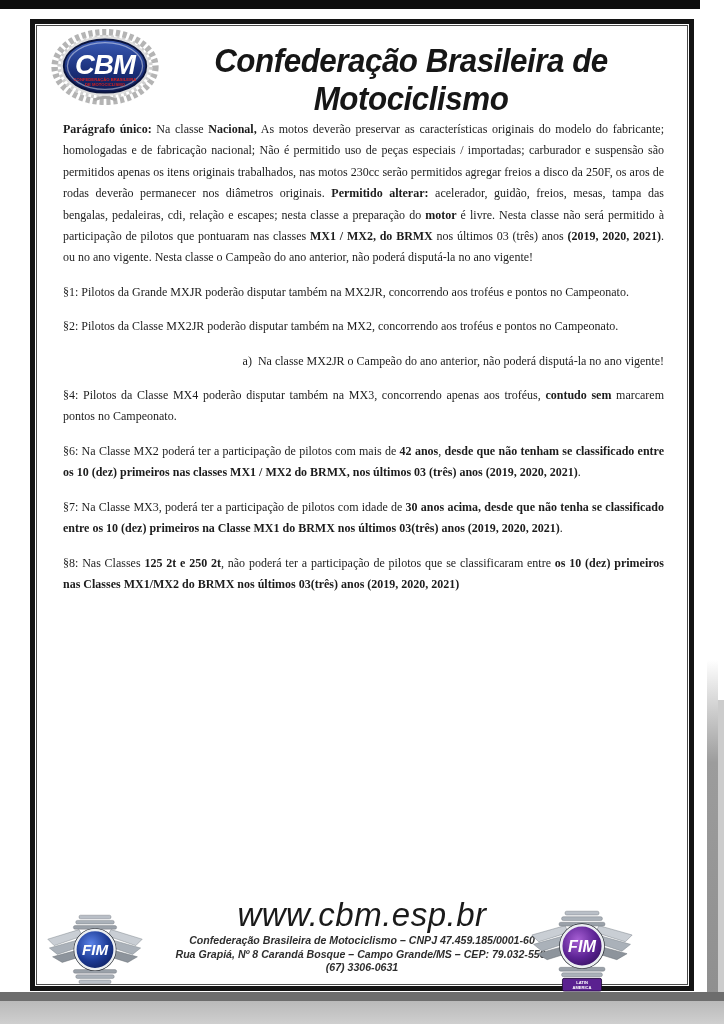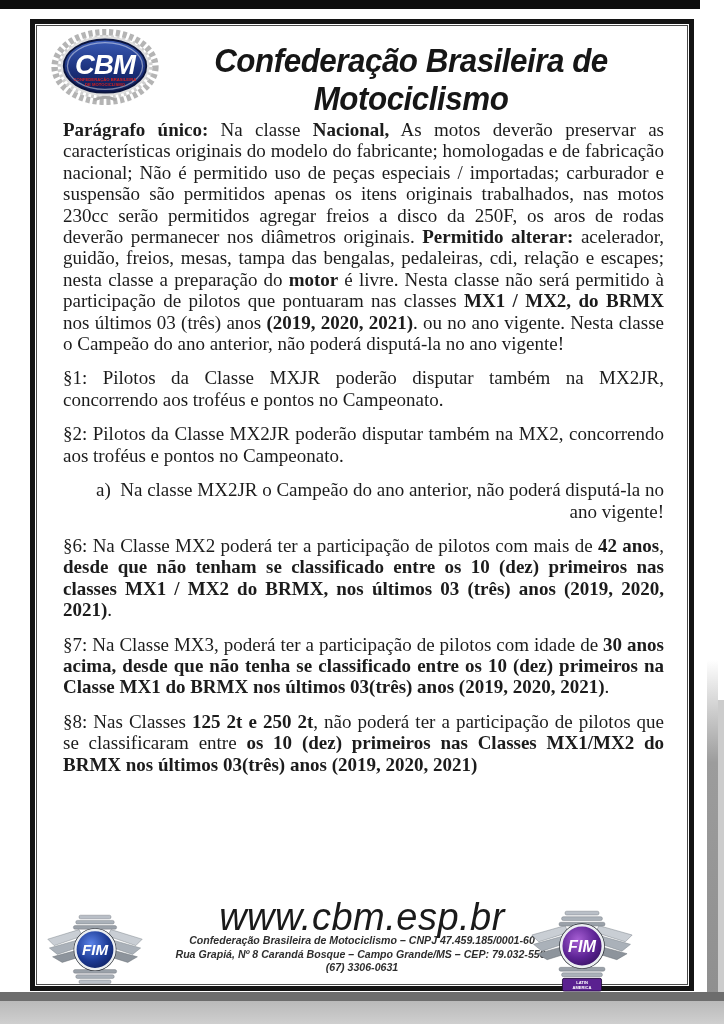--- a/index.html
+++ b/index.html
@@ -20,27 +20,27 @@
     box-shadow:inset 0 0 0 1px #ffffff, inset 0 0 0 2px #4a4a4a;}
 
   
   .cbm-logo{position:absolute;left:50px;top:28px;width:110px;height:78px;}
   .doc-title{position:absolute;left:150px;top:42px;width:522px;text-align:center;
     font-family:"Liberation Sans","DejaVu Sans",sans-serif;font-style:italic;font-weight:700;
     font-size:33px;letter-spacing:-0.5px;color:#161616;transform:scaleX(0.95);transform-origin:center;}
 
   
   .body-text{position:absolute;left:63px;top:119px;width:601px;}
-  .para{margin:0 0 13px 0;font-size:19px;line-height:21.4px;text-align:justify;}
+  .para{margin:0 0 13px 0;font-size:12px;line-height:21.4px;text-align:justify;}
   .para .b{font-weight:bold;}
   .para.list-item{text-align:right;padding-left:14px;}
 
   
   .footer-site{position:absolute;left:30px;top:896px;width:664px;text-align:center;
-    font-family:"Liberation Sans","DejaVu Sans",sans-serif;font-style:italic;font-size:38px;
+    font-family:"Liberation Sans","DejaVu Sans",sans-serif;font-style:italic;font-size:33px;
     color:#1a1a1a;letter-spacing:0.5px;}
   .footer-info{position:absolute;left:30px;top:934px;width:664px;text-align:center;
     font-family:"Liberation Sans","DejaVu Sans",sans-serif;font-style:italic;font-weight:bold;
     font-size:10.6px;line-height:13.5px;color:#2e2e2e;}
   .fim-left{position:absolute;left:47px;top:912px;width:96px;height:80px;}
   .fim-right{position:absolute;left:531px;top:908px;width:102px;height:88px;}
 </style>
 </head>
 <body>
 
@@ -70,23 +70,24 @@
   <ellipse cx="60" cy="41" rx="41" ry="25.5" fill="none" stroke="rgba(255,255,255,0.45)" stroke-width="1.4"></ellipse>
   <text x="60" y="50" text-anchor="middle" font-family="Liberation Sans, sans-serif" font-style="italic" font-weight="900" font-size="30" fill="#ffffff" letter-spacing="-1">CBM</text>
   <text x="60" y="57.5" text-anchor="middle" font-family="Liberation Sans, sans-serif" font-weight="bold" font-size="4.6" fill="#d42020">CONFEDERAÇÃO BRASILEIRA</text>
   <text x="60" y="63" text-anchor="middle" font-family="Liberation Sans, sans-serif" font-weight="bold" font-size="4.6" fill="#d42020">DE MOTOCICLISMO</text>
 </svg>
 
 <div class="doc-title">Confederação Brasileira de Motociclismo</div>
 
 <div class="body-text">
     <p class="para"><span class="b">Parágrafo único:</span><span> Na classe </span><span class="b">Nacional,</span><span> As motos deverão preservar as características originais do modelo do fabricante; homologadas e de fabricação nacional; Não é permitido uso de peças especiais / importadas; carburador e suspensão são permitidos apenas os itens originais trabalhados, nas motos 230cc serão permitidos agregar freios a disco da 250F, os aros de rodas deverão permanecer nos diâmetros originais. </span><span class="b">Permitido alterar:</span><span> acelerador, guidão, freios, mesas, tampa das bengalas, pedaleiras, cdi, relação e escapes; nesta classe a preparação do </span><span class="b">motor</span><span> é livre. Nesta classe não será permitido à participação de pilotos que pontuaram nas classes </span><span class="b">MX1 / MX2, do BRMX</span><span> nos últimos 03 (três) anos </span><span class="b">(2019, 2020, 2021)</span><span>.  ou no ano vigente. Nesta classe o Campeão do ano anterior, não poderá disputá-la no ano vigente!</span></p>
-    <p class="para"><span>§1: Pilotos da Classe MXJR poderão disputar também na MX2JR, concorrendo aos troféus e pontos no Campeonato.</span></p>
+    <p class="para"><span>§1: Pilotos da Grande MXJR poderão disputar também na MX2JR, concorrendo aos troféus e pontos no Campeonato.</span></p>
     <p class="para"><span>§2: Pilotos da Classe MX2JR poderão disputar também na MX2, concorrendo aos troféus e pontos no Campeonato.</span></p>
     <p class="para list-item"><span>a)&nbsp;&nbsp;Na classe MX2JR o Campeão do ano anterior, não poderá disputá-la no ano vigente!</span></p>
+    <p class="para"><span>§4: Pilotos da Classe MX4 poderão disputar também na MX3, concorrendo apenas aos troféus, </span><span class="b">contudo sem</span><span> marcarem pontos no Campeonato.</span></p>
     <p class="para"><span>§6: Na Classe MX2 poderá ter a participação de pilotos com mais de </span><span class="b">42 anos</span><span>, </span><span class="b">desde que não tenham se classificado entre os 10 (dez) primeiros nas classes MX1 / MX2 do BRMX, nos últimos 03 (três) anos (2019, 2020, 2021)</span><span>.</span></p>
     <p class="para"><span>§7: Na Classe MX3, poderá ter a participação de pilotos com idade de </span><span class="b">30 anos acima, desde que não tenha se classificado entre os 10 (dez) primeiros na Classe MX1 do BRMX nos últimos 03(três) anos (2019, 2020, 2021)</span><span>.</span></p>
     <p class="para"><span>§8: Nas Classes </span><span class="b">125 2t e 250 2t</span><span>, não poderá ter a participação de pilotos que se classificaram entre </span><span class="b">os 10 (dez) primeiros nas Classes MX1/MX2 do BRMX nos últimos 03(três) anos (2019, 2020, 2021)</span></p>
   </div>
 
 <div class="footer-site">www.cbm.esp.br</div>
 <div class="footer-info">
     <div>Confederação Brasileira de Motociclismo – CNPJ 47.459.185/0001-60</div>
     <div>Rua Grapiá, Nº 8 Carandá Bosque – Campo Grande/MS – CEP: 79.032-550.</div>
     <div>(67) 3306-0631</div>

